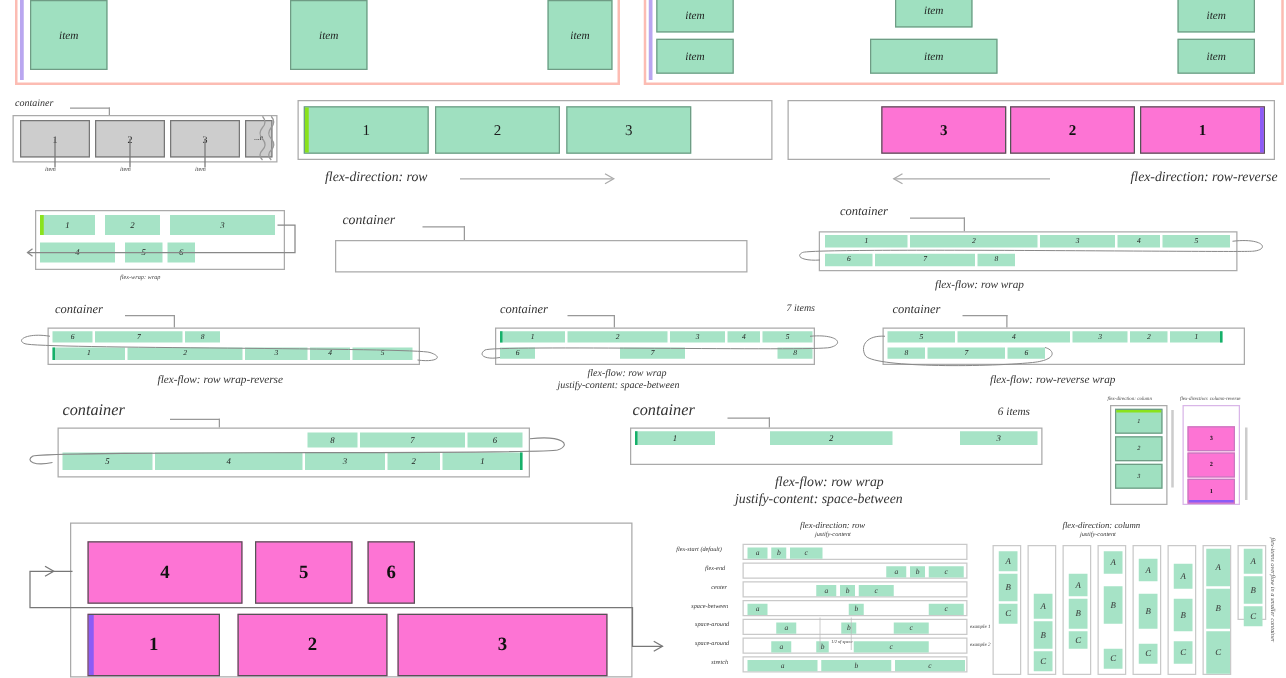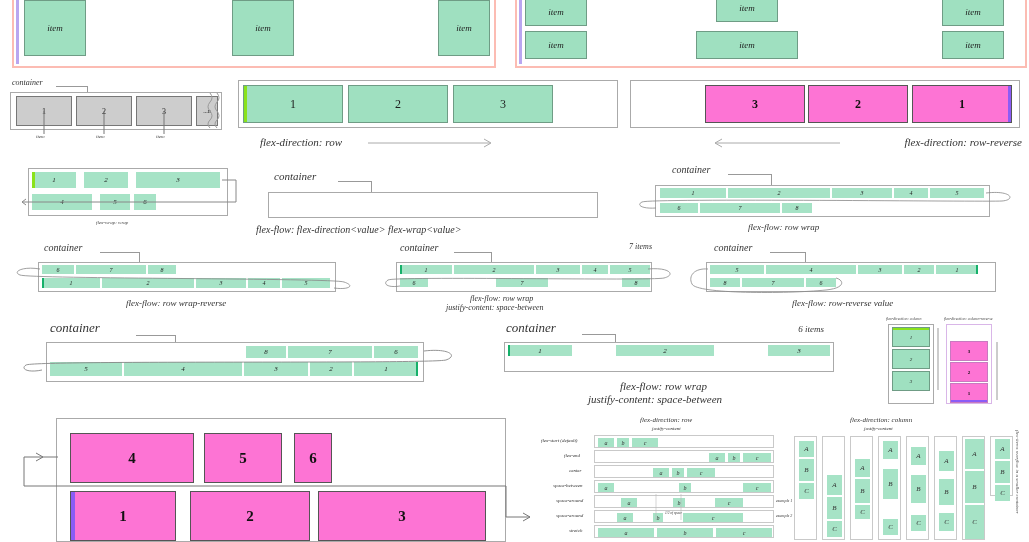--- a/index.html
+++ b/index.html
@@ -192,21 +192,20 @@
     <line x1="85" y1="63" x2="210" y2="63" stroke="#aaa"></line>
     <path d="M92,59 L85,63 L92,67" stroke="#aaa" fill="none"></path>
   </svg>
 </div>
 
 <div class="abs" style="left:262px; top:168px; width:340px; height:70px;">
   <span class="cap" style="position:absolute;left:12px;top:2px;font-size:11px;">container</span>
   <div class="leader" style="left:76px;top:13px;width:34px;"></div>
   <div class="leaderv" style="left:109px;top:13px;height:13px;"></div>
   <div class="cbox" style="left:6px;top:24px;width:330px;height:26px;"></div>
-  <span class="cap" style="position:absolute;left:-6px;top:56px;font-size:10px;">flex-flow: flex-direction&lt;value&gt; flex-wrap&lt;value&gt;</span>
 </div>
 
 <div class="abs" style="left:630px; top:162px; width:390px; height:76px;">
   <span class="cap" style="position:absolute;left:42px;top:2px;font-size:10px;">container</span>
   <div class="leader" style="left:98px;top:12px;width:44px;"></div>
   <div class="leaderv" style="left:141px;top:12px;height:12px;"></div>
   <div class="cbox" style="left:25px;top:23px;width:335px;height:32px;"></div>
   <div class="gitem flat" style="position:absolute;left:30px;top:26px;width:66px;height:10px;font-size:6px;">
       <span>1</span>
     </div>
@@ -337,21 +336,21 @@
     </div>
   <div class="gitem flat" style="position:absolute;left:56px;top:36px;width:62px;height:9px;font-size:6px;">
       <span>7</span>
     </div>
   <div class="gitem flat" style="position:absolute;left:120px;top:36px;width:30px;height:9px;font-size:6px;">
       <span>6</span>
     </div>
   <svg class="arrowlayer" width="340" height="70">
     <path d="M22,27 C8,26 2,34 6,42 C10,52 100,52 140,48 C160,46 158,38 150,36" stroke="#888" fill="none" stroke-width="0.8"></path>
   </svg>
-  <span class="cap" style="position:absolute;left:106px;top:56px;font-size:9px;">flex-flow: row-reverse value</span>
+  <span class="cap" style="position:absolute;left:106px;top:56px;font-size:9px;">flex-flow: row-reverse wrap</span>
 </div>
 
 <div class="abs" style="left:14px; top:320px; width:460px; height:86px;">
   <span class="cap" style="position:absolute;left:36px;top:0px;font-size:13px;">container</span>
   <div class="leader" style="left:122px;top:15px;width:40px;"></div>
   <div class="leaderv" style="left:161px;top:15px;height:8px;"></div>
   <div class="cbox" style="left:32px;top:22px;width:378px;height:40px;"></div>
   <div class="gitem flat" style="position:absolute;left:232px;top:26px;width:40px;height:12px;font-size:7px;">
       <span>8</span>
     </div>

